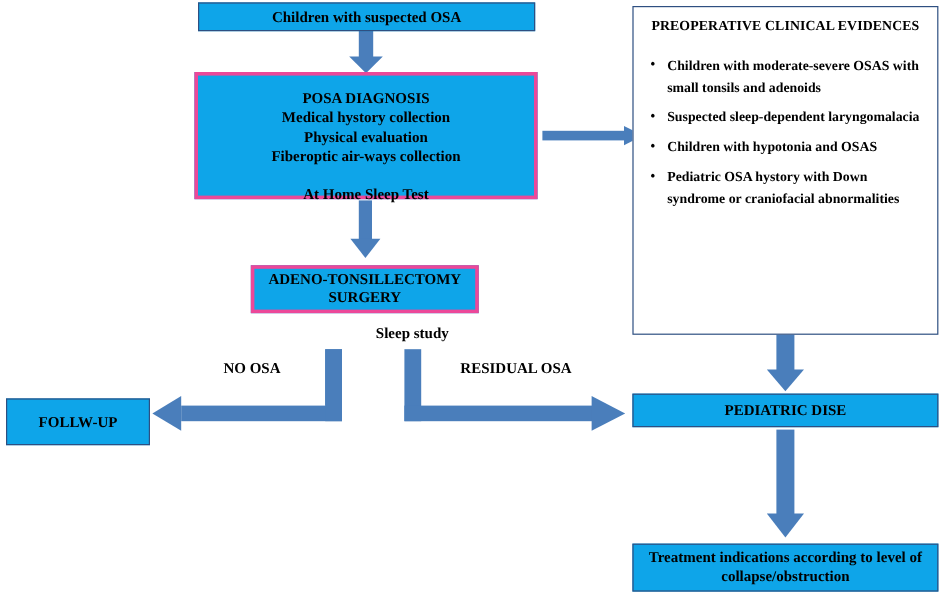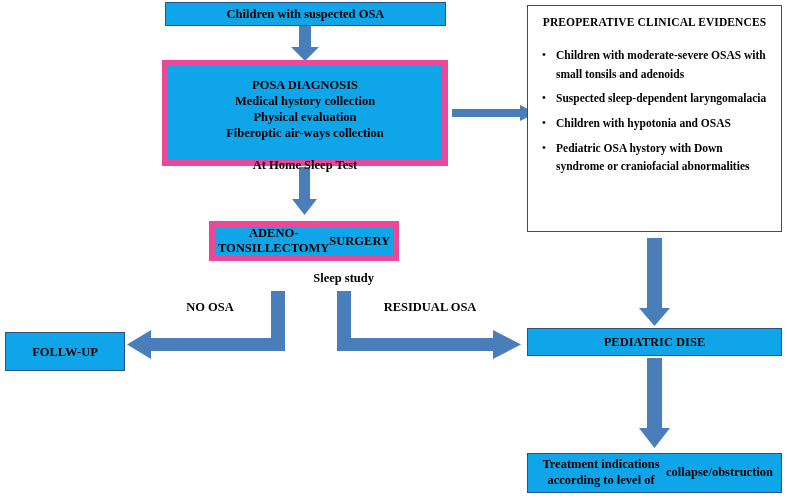--- a/index.html
+++ b/index.html
@@ -24,21 +24,21 @@
     border: 1px solid #2e4f81;
     background: #0ea5e9;
     display: flex;
     align-items: center;
     justify-content: center;
     text-align: center;
     font-weight: bold;
     line-height: 1.28;
   }
   .box.thick {
-    border: 6px solid #ec4899;
+    border: 3px solid #ec4899;
   }
   .box-multiline {
     display: block;
     padding: 6px 8px;
   }
   .plain-label {
     position: absolute;
     font-weight: bold;
     white-space: nowrap;
     text-align: center;
@@ -137,43 +137,43 @@
   <div class="box" style="left:165px; top:2px; width:281px; height:24px; font-size:12.5px;">Children with suspected OSA</div>
 
   <div class="box box-multiline thick" style="left:162px; top:60px; width:286px; height:106px;">
     <div style="font-size:12.5px; font-weight:bold; margin-top:5px;">POSA DIAGNOSIS</div>
     <div style="font-size:12.5px; font-weight:bold;">Medical hystory collection</div>
     <div style="font-size:12.5px; font-weight:bold;">Physical evaluation</div>
     <div style="font-size:12.5px; font-weight:bold;">Fiberoptic air-ways collection</div>
     <div style="font-size:12.5px; font-weight:bold; margin-top:16px;">At Home Sleep Test</div>
   </div>
 
-  <div class="evidence-box" style="left:527px; top:5px; width:255px; height:227px;">
+  <div class="evidence-box" style="left:527px; top:5px; width:255px; height:274px;">
     <div class="evidence-title">PREOPERATIVE CLINICAL EVIDENCES</div>
     <ul class="evidence-list">
       <li>Children with moderate-severe OSAS with small tonsils and adenoids</li>
       <li>Suspected sleep-dependent laryngomalacia</li>
       <li>Children with hypotonia and OSAS</li>
       <li>Pediatric OSA hystory with Down syndrome or craniofacial abnormalities</li>
     </ul>
   </div>
 
-  <div class="box box-multiline thick" style="left:209px; top:221px; width:190px; height:40px; display:flex; flex-direction:row; justify-content:center;">
+  <div class="box box-multiline thick" style="left:209px; top:221px; width:190px; height:40px; display:flex; flex-direction:column; justify-content:center;">
     <div style="font-size:12.5px; font-weight:bold; line-height:1.2;">ADENO-TONSILLECTOMY</div>
     <div style="font-size:12.5px; font-weight:bold; line-height:1.2;">SURGERY</div>
   </div>
 
   <div class="plain-label" style="left:234px; top:271px; width:140px; font-size:12.5px;text-align:right;">Sleep study</div>
 
   <div class="plain-label" style="left:150px; top:300px; width:120px; font-size:12.5px;">NO OSA</div>
 
   <div class="plain-label" style="left:355px; top:300px; width:150px; font-size:12.5px;">RESIDUAL OSA</div>
 
   <div class="box" style="left:5px; top:332px; width:120px; height:39px; font-size:12.5px;">FOLLW-UP</div>
 
   <div class="box" style="left:527px; top:328px; width:255px; height:28px; font-size:12.5px;">PEDIATRIC DISE</div>
 
-  <div class="box box-multiline" style="left:527px; top:453px; width:255px; height:40px; display:flex; justify-content:center;">
+  <div class="box box-multiline" style="left:527px; top:453px; width:255px; height:40px; display:flex; flex-direction:column; justify-content:center;">
     <div style="font-size:12.5px; font-weight:bold; line-height:1.25;">Treatment indications according to level of</div>
     <div style="font-size:12.5px; font-weight:bold; line-height:1.25;">collapse/obstruction</div>
   </div>
 
 </div>
 
 </body></html>

